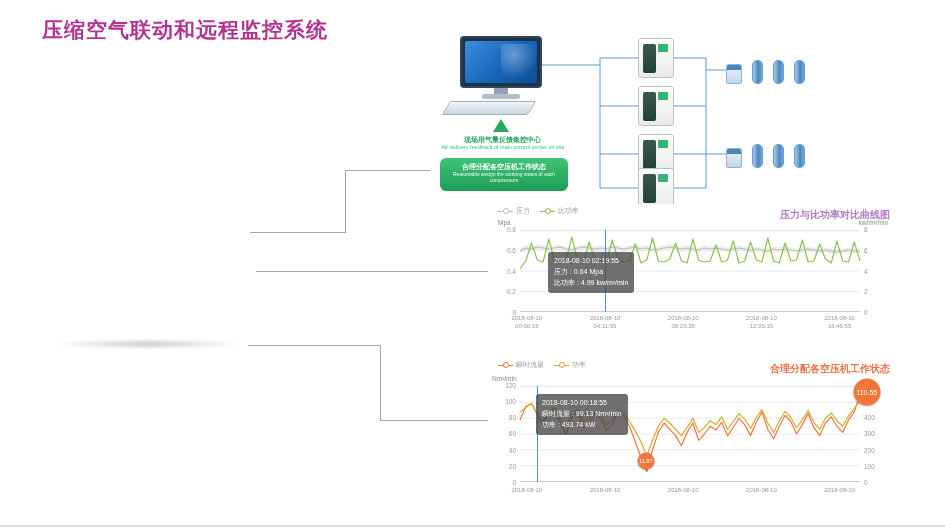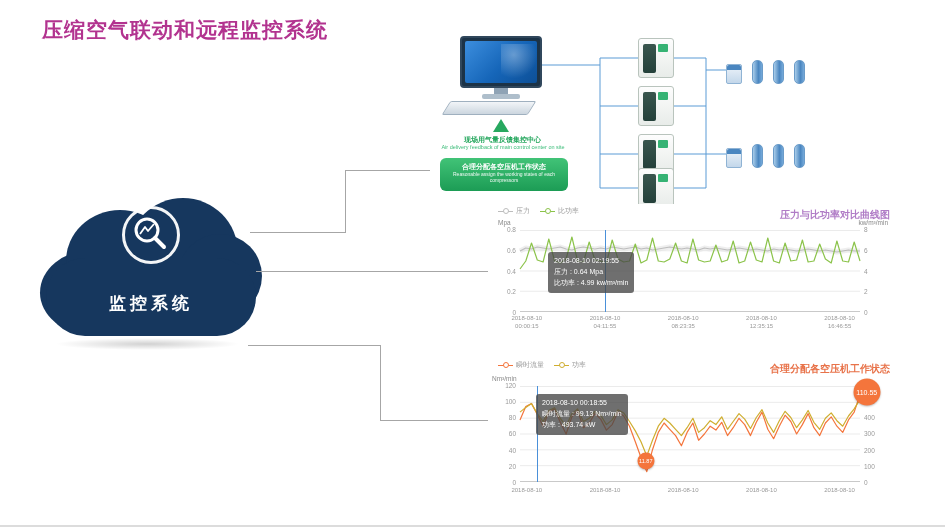--- a/index.html
+++ b/index.html
@@ -82,35 +82,20 @@
   .badge.large{width:27px;height:27px;font-size:7px}
   .badge.small{width:17px;height:17px;font-size:5.5px}
 </style>
 </head>
 <body>
 
 <div class="canvas">
 
   <div class="page-title">压缩空气联动和远程监控系统</div>
 
-  <div class="cloud">
-    <div class="bump" style="left:2px;top:58px;width:105px;height:85px"></div>
-    <div class="bump" style="left:28px;top:18px;width:108px;height:102px"></div>
-    <div class="bump" style="left:90px;top:6px;width:110px;height:110px"></div>
-    <div class="bump" style="left:140px;top:42px;width:84px;height:84px"></div>
-    <div class="base" style="left:8px;top:66px;width:210px;height:78px"></div>
-    <div class="cloud-icon">
-      <svg width="44" height="44" viewBox="0 0 44 44">
-        <circle cx="18" cy="17" r="11" fill="none" stroke="#ffffff" stroke-width="3"></circle>
-        <line x1="26" y1="25" x2="35" y2="34" stroke="#ffffff" stroke-width="4" stroke-linecap="round"></line>
-        <polyline points="11,21 16,14 19,18 25,11" fill="none" stroke="#ffffff" stroke-width="1.8" stroke-linejoin="round"></polyline>
-      </svg>
-    </div>
-    <div class="cloud-label">监控系统</div>
-  </div>
   <div class="cloud-shadow"></div>
 
   <div class="gline" style="left:250px;top:232px;width:95px;height:1px"></div>
   <div class="gline" style="left:345px;top:170px;width:1px;height:63px"></div>
   <div class="gline" style="left:345px;top:170px;width:85px;height:1px"></div>
   <div class="gline" style="left:256px;top:271px;width:236px;height:1px"></div>
   <div class="gline" style="left:248px;top:345px;width:133px;height:1px"></div>
   <div class="gline" style="left:380px;top:345px;width:1px;height:76px"></div>
   <div class="gline" style="left:380px;top:420px;width:112px;height:1px"></div>
 

